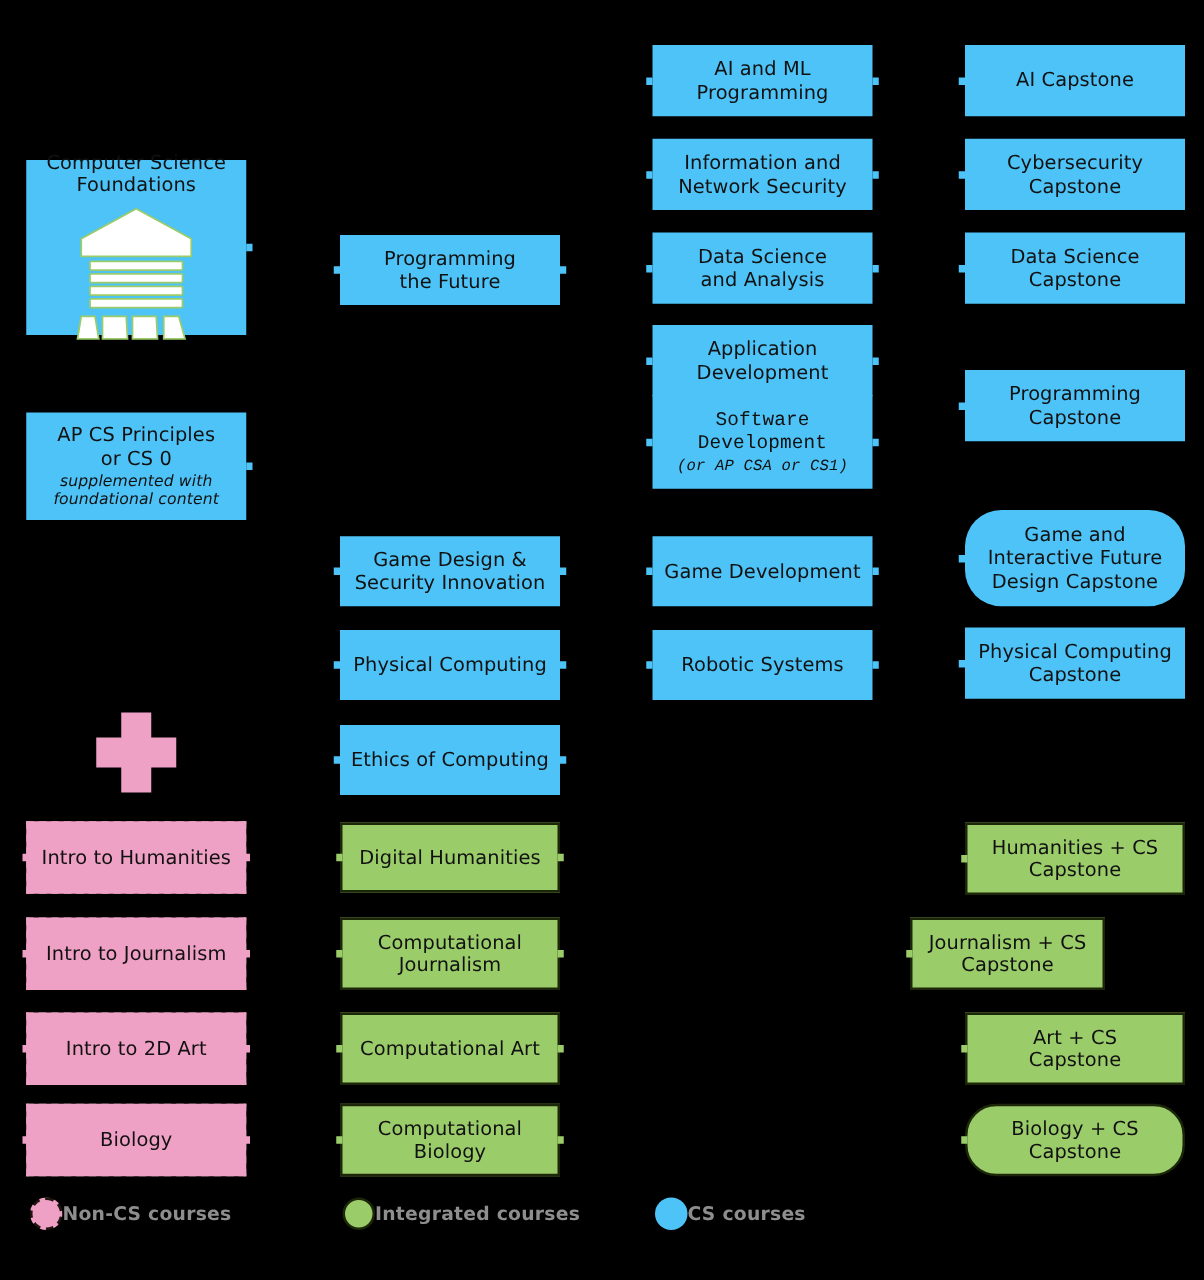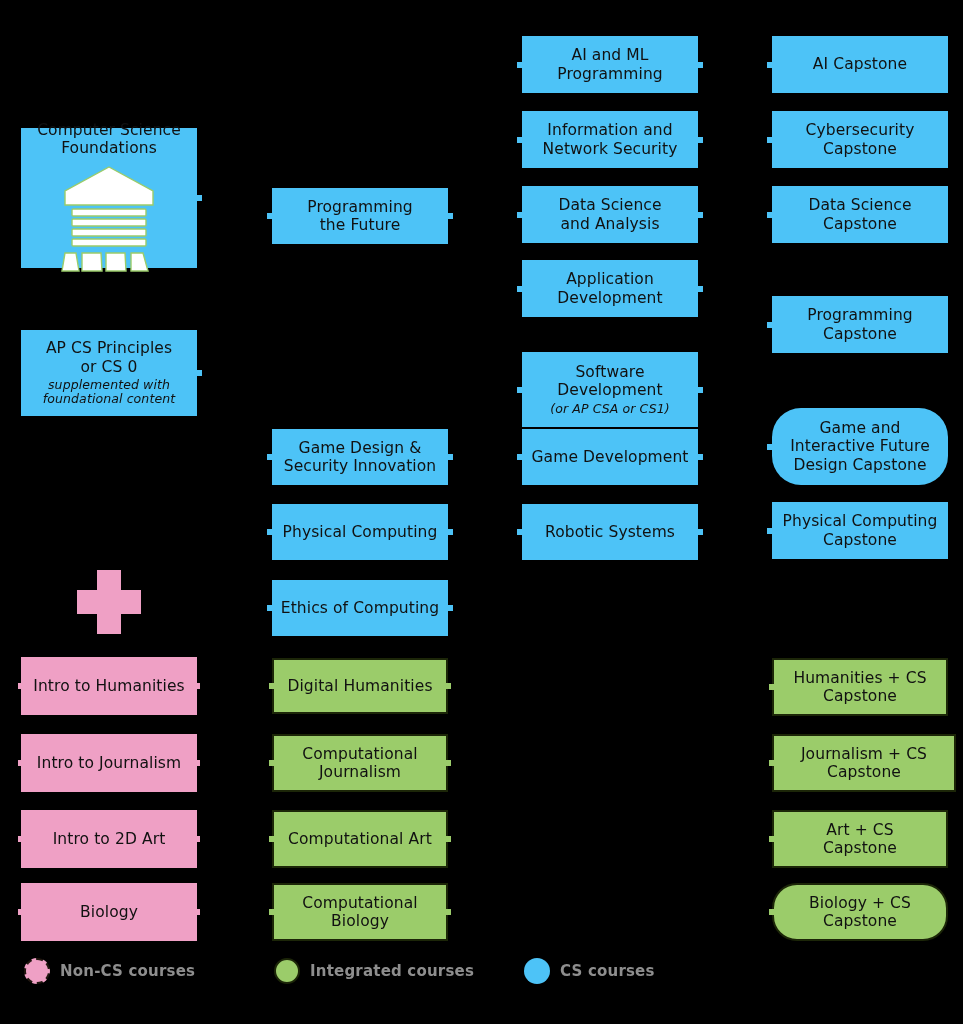--- a/index.html
+++ b/index.html
@@ -88,21 +88,21 @@
     background: #efa0c5;
   }
   .plus .bar.h { left: 0; top: 20px; width: 64px; height: 24px; }
   .plus .bar.v { left: 20px; top: 0; width: 24px; height: 64px; }
 
   
   .legend-item {
     position: absolute;
     display: flex;
     align-items: center;
-    gap: 10px;
+    gap: 0;
   }
   .legend-dot {
     width: 26px;
     height: 26px;
     border-radius: 50%;
     box-sizing: border-box;
     flex: 0 0 auto;
   }
   .legend-dot.noncs-dot { background: #efa0c5; border: 2px dashed #20160f; }
   .legend-dot.integrated-dot { background: #9bcc6a; border: 2px solid #1c2608; }
@@ -251,21 +251,21 @@
     <span class="title">and Analysis</span>
   </div>
 
   <div class="node cs" style="left:522px; top:260px; width:176px; height:57px;">
     <span class="stub left"></span>
     <span class="stub right"></span>
     <span class="title">Application</span>
     <span class="title">Development</span>
   </div>
 
-  <div class="node cs" style="left:522px; top:352px; width:176px; height:75px;">
+  <div class="node cs" style="left:522px; top:316px; width:176px; height:75px;font-family:Liberation Mono, monospace;">
     <span class="stub left"></span>
     <span class="stub right"></span>
     <span class="title">Software</span>
     <span class="title">Development</span>
     <span class="sub">(or AP CSA or CS1)</span>
   </div>
 
   <div class="node cs" style="left:522px; top:429px; width:176px; height:56px;">
     <span class="stub left"></span>
     <span class="stub right"></span>
@@ -313,21 +313,21 @@
     <span class="title">Physical Computing</span>
     <span class="title">Capstone</span>
   </div>
 
   <div class="node integrated" style="left:772px; top:658px; width:176px; height:58px;">
     <span class="stub left"></span>
     <span class="title">Humanities + CS</span>
     <span class="title">Capstone</span>
   </div>
 
-  <div class="node integrated" style="left:772px; top:734px; width:184px; height:58px;text-align:right;">
+  <div class="node integrated" style="left:728px; top:734px; width:156px; height:58px;text-align:right;">
     <span class="stub left"></span>
     <span class="title">Journalism + CS</span>
     <span class="title">Capstone</span>
   </div>
 
   <div class="node integrated" style="left:772px; top:810px; width:176px; height:58px;">
     <span class="stub left"></span>
     <span class="title">Art + CS</span>
     <span class="title">Capstone</span>
   </div>

